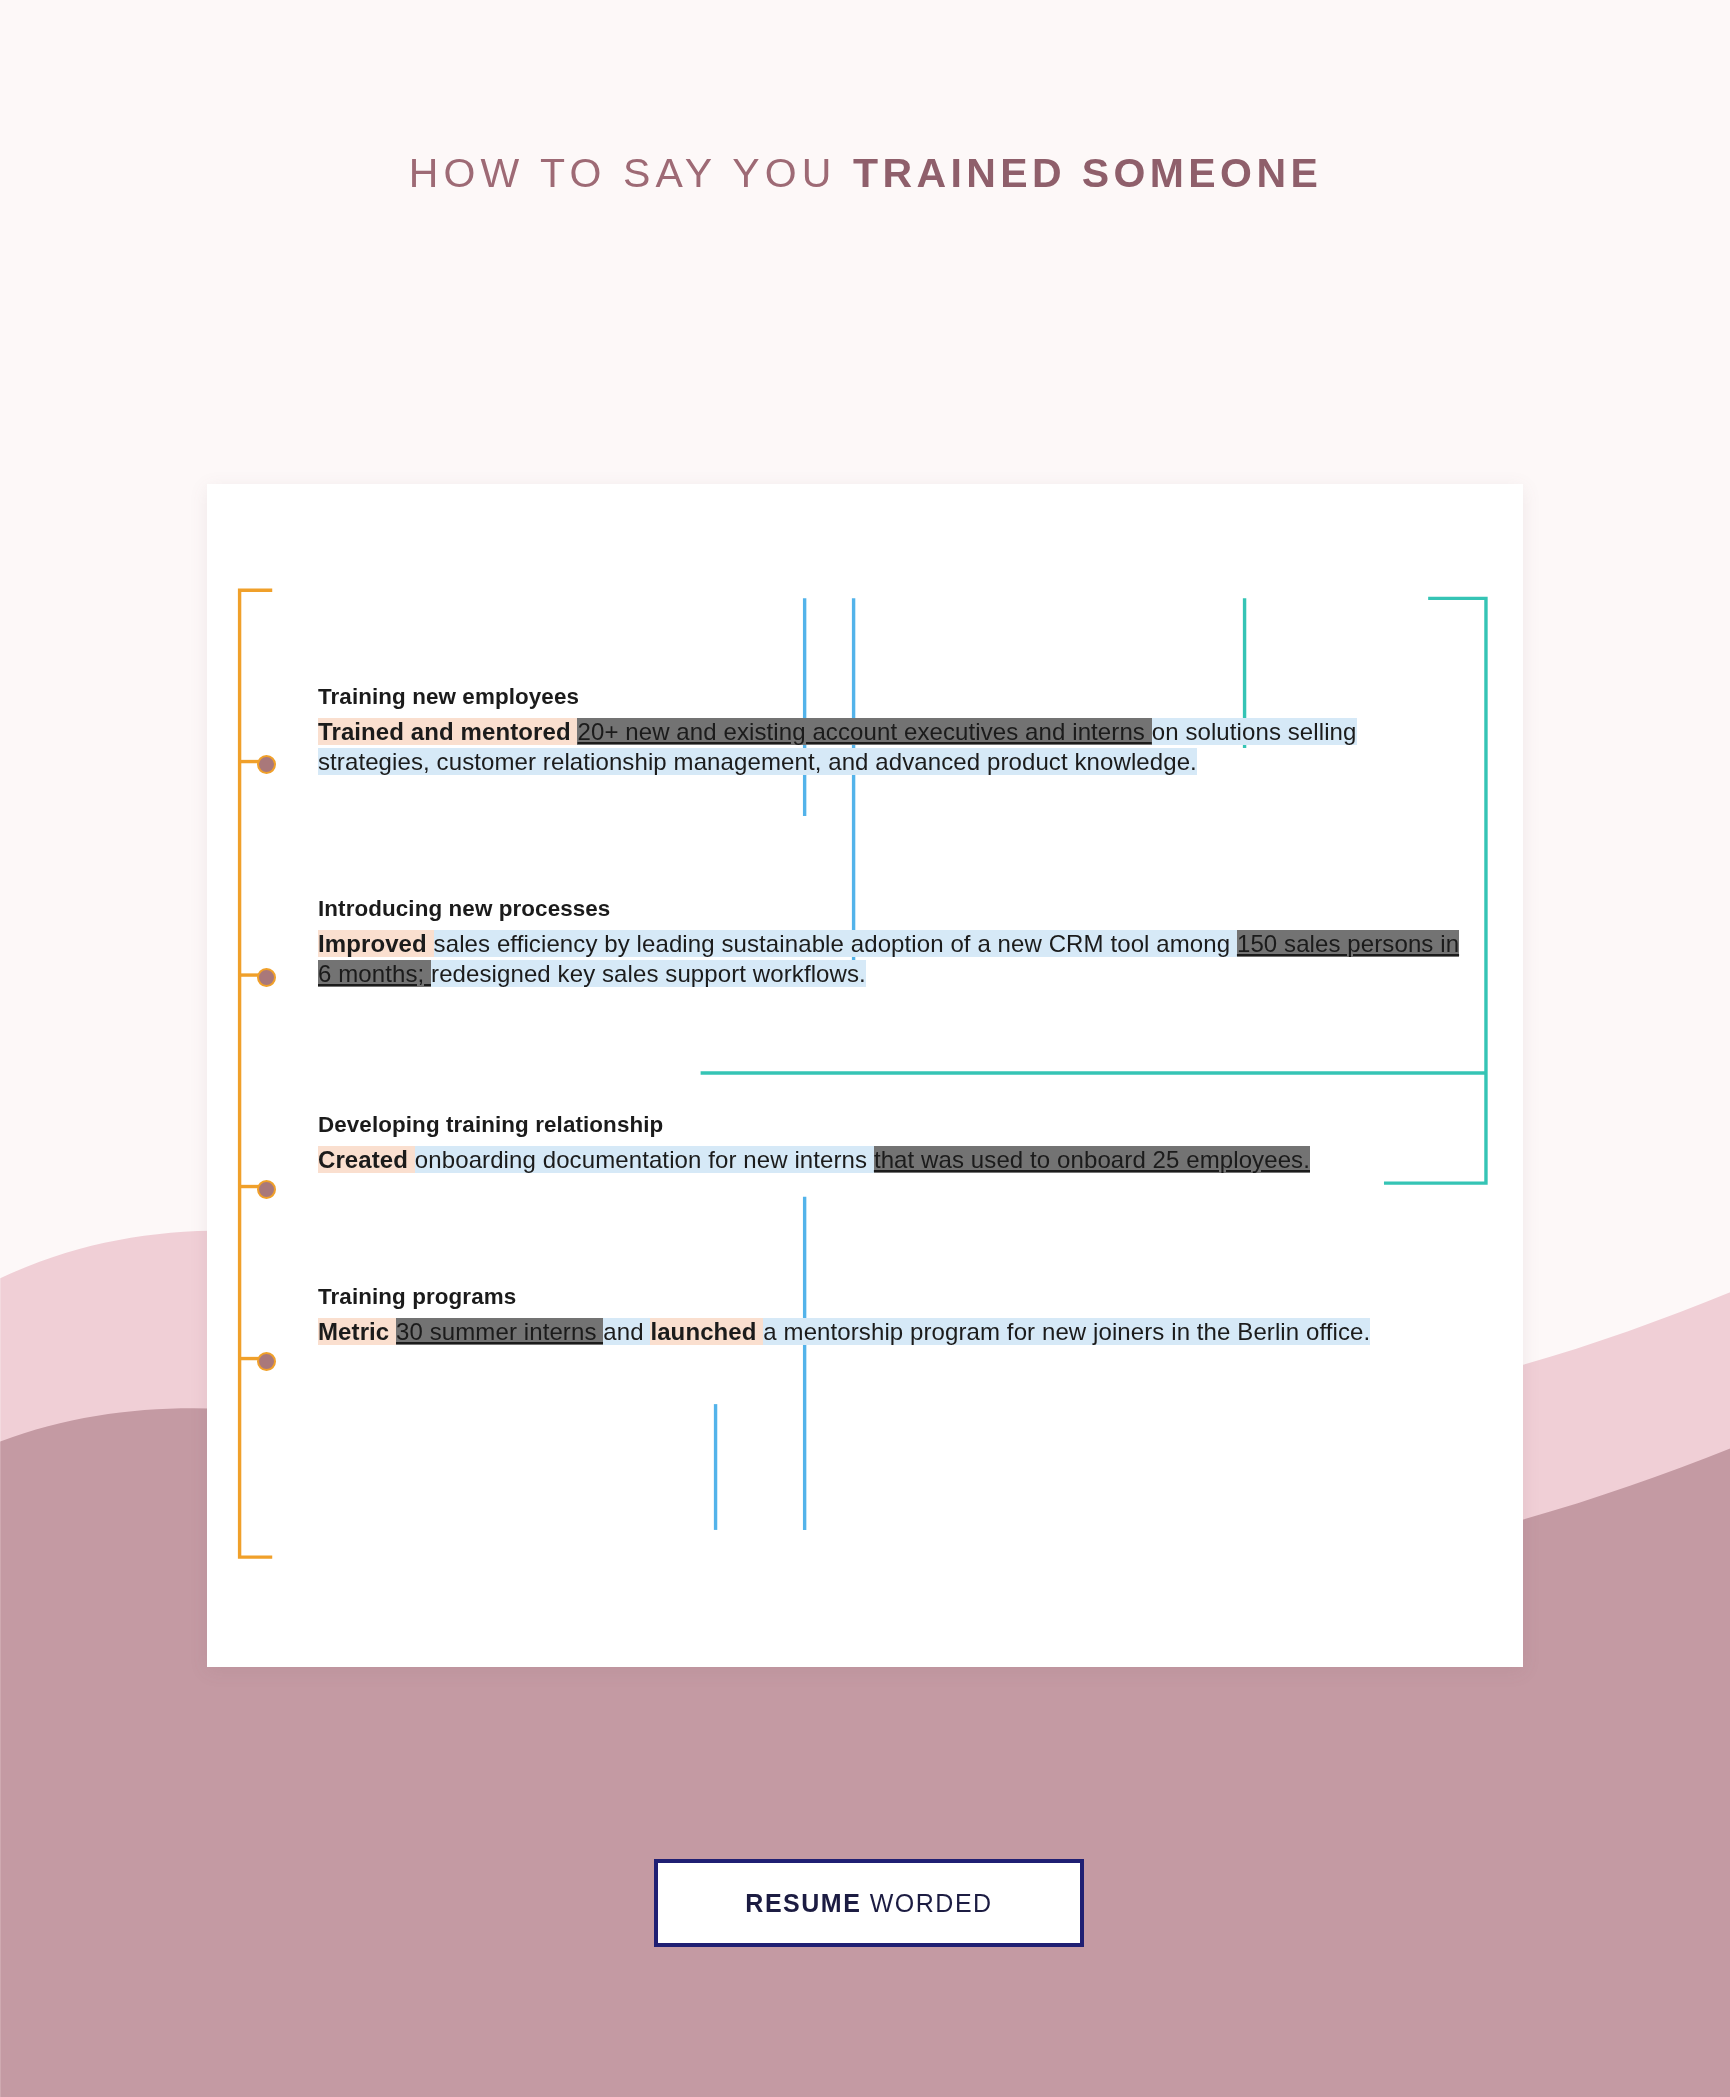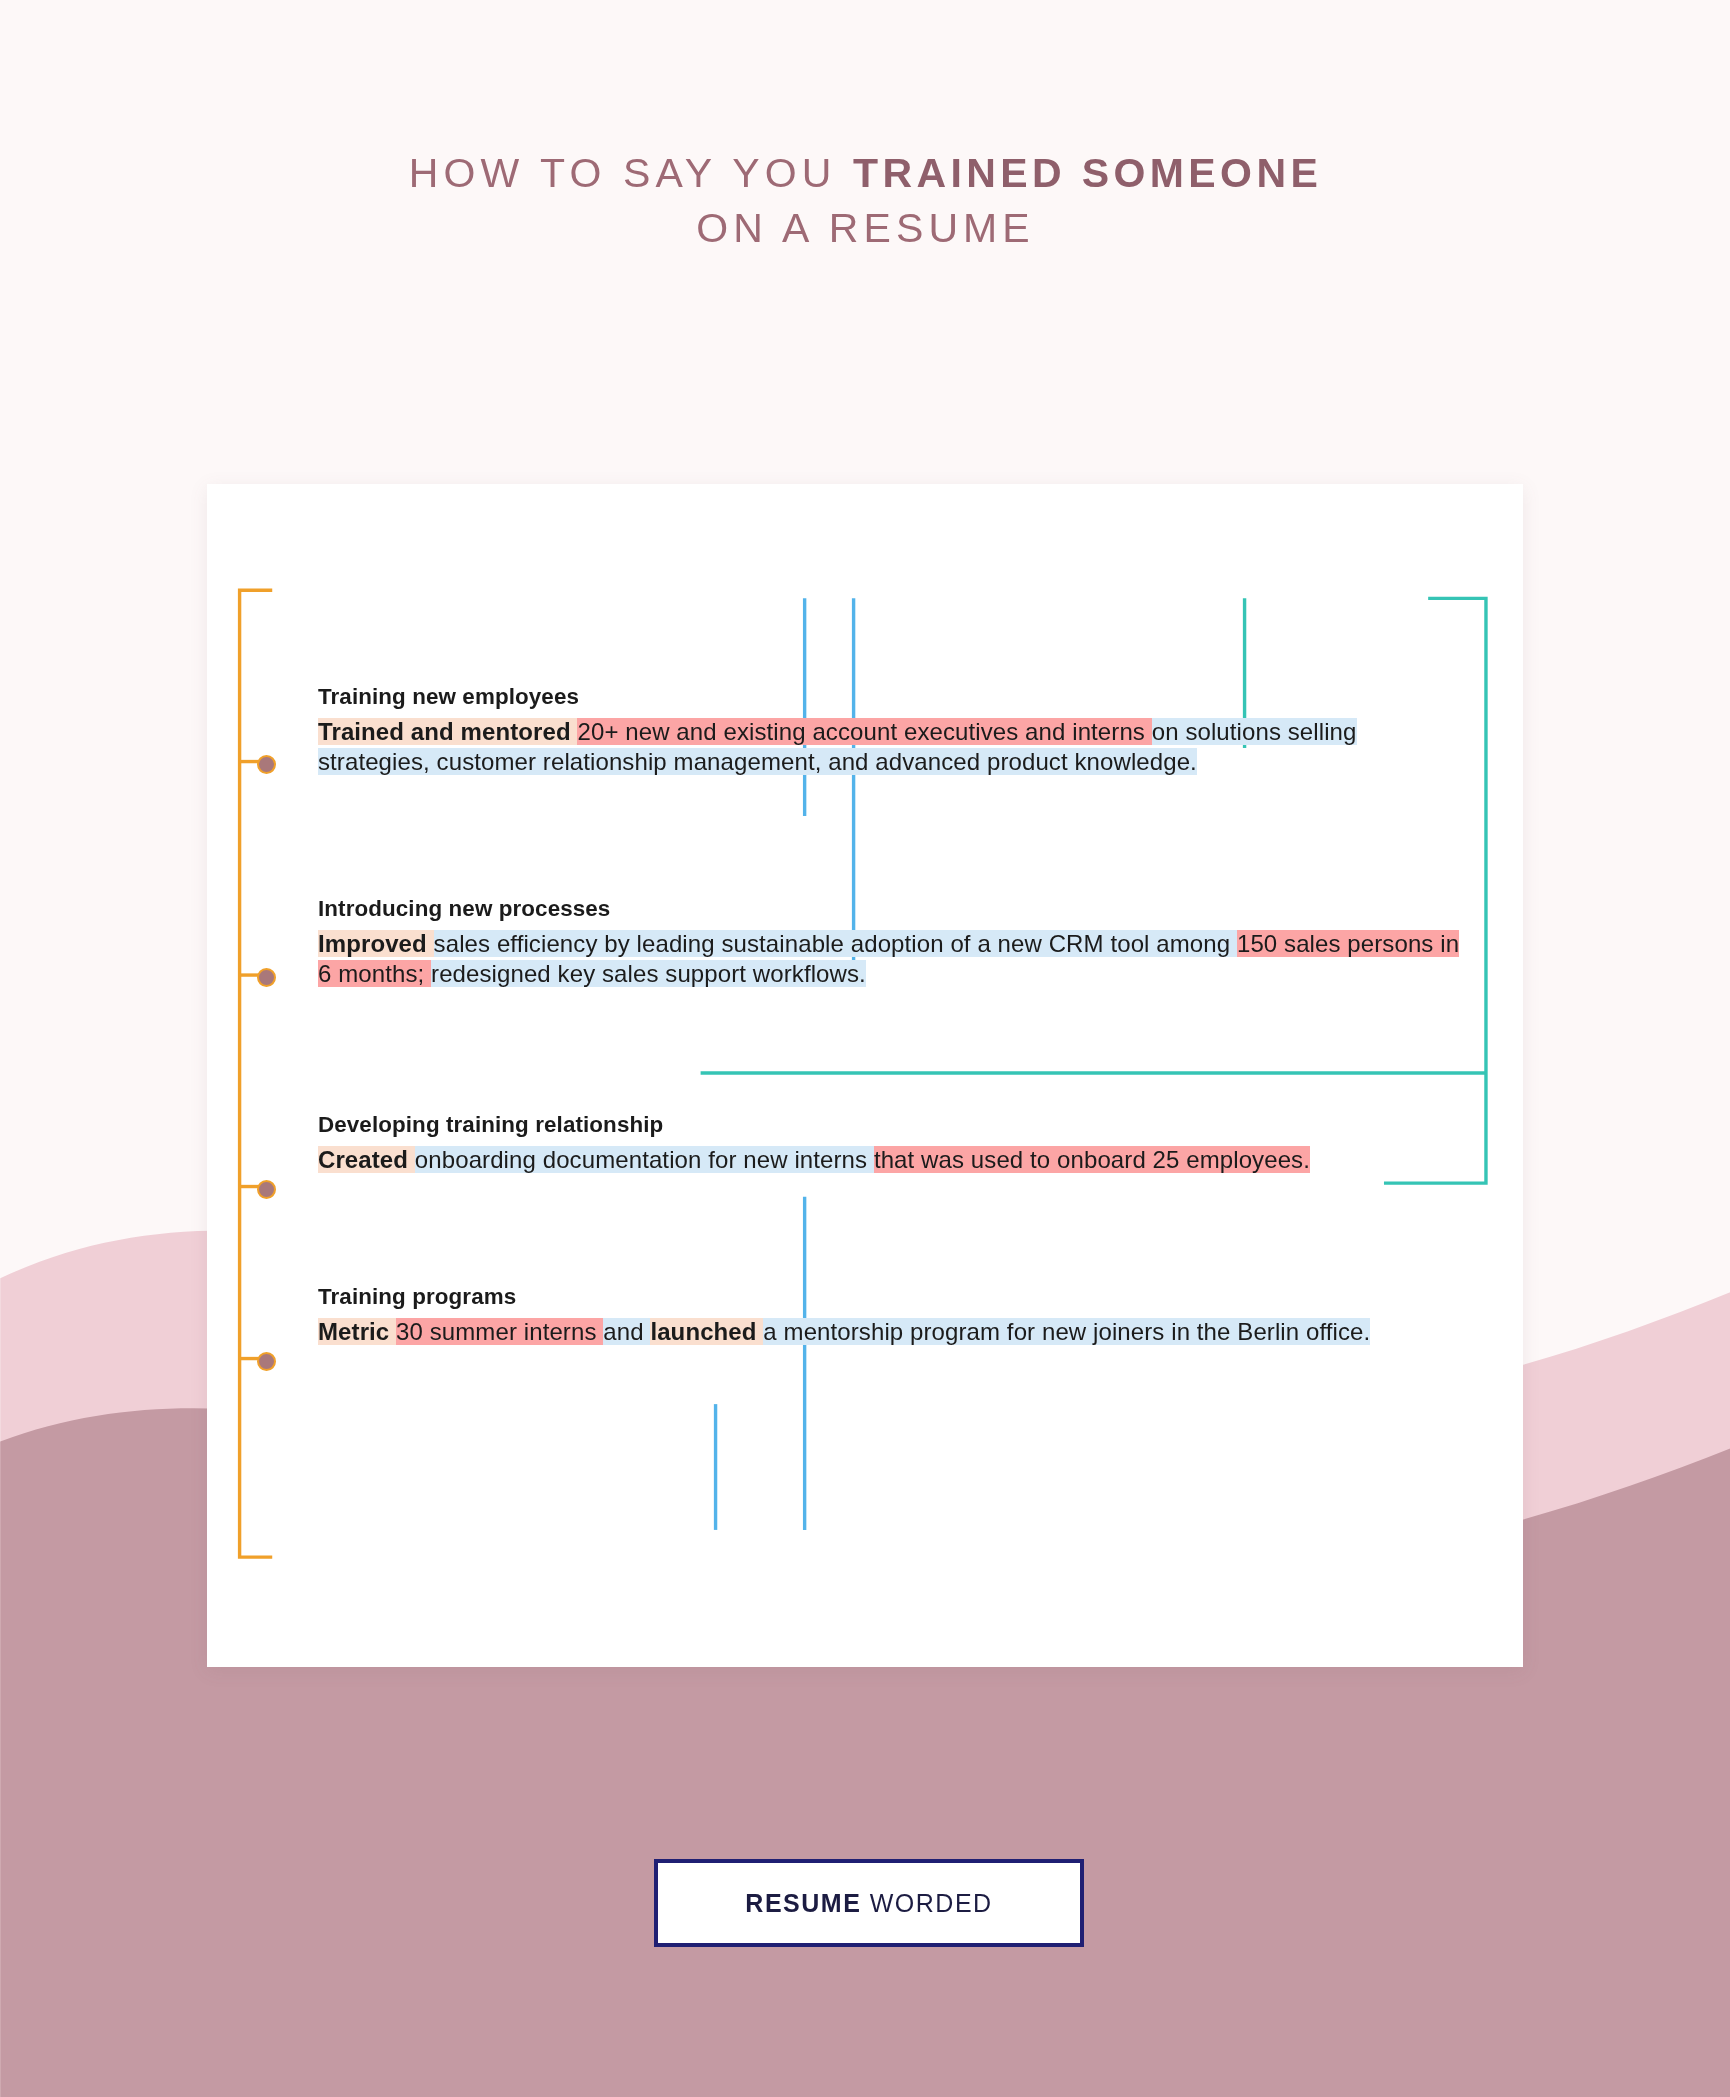--- a/index.html
+++ b/index.html
@@ -92,21 +92,21 @@
     letter-spacing: 0.1px;
   }
   .block .body {
     font-size: 24px;
     line-height: 1.26;
     color: #1b1b1b;
     letter-spacing: 0.1px;
   }
   .hl-verb   { background: #fadfcf; font-weight: bold; }
   .hl-task   { background: #d6e9f7; }
-  .hl-metric { background: #fca5a5; }
+  .hl-metric { background: #737373; text-decoration: underline; }
 
   .b1 { top: 684px; }
   .b2 { top: 896px; }
   .b3 { top: 1112px; }
   .b4 { top: 1284px; }
 
   
   .dot {
     position: absolute;
     width: 15px; height: 15px;
@@ -155,21 +155,20 @@
     <rect x="0" y="0" width="2545" height="3084" fill="#fdf8f8"></rect>
     <path d="M0 1880 C 420 1680, 900 1960, 1400 2050 C 1850 2132, 2200 2040, 2545 1900 L 2545 3084 L 0 3084 Z" fill="#f0cfd6"></path>
     <path d="M0 2120 C 430 1960, 880 2240, 1420 2300 C 1900 2352, 2240 2250, 2545 2130 L 2545 3084 L 0 3084 Z" fill="#c49aa3"></path>
   </svg>
 </div>
 
 <div class="heading">
   <div class="line">
     <span>HOW TO SAY YOU </span><b>TRAINED SOMEONE</b>
   </div>
-  <div class="line">ON A RESUME</div>
 </div>
 
 <div class="card"></div>
 
 <div class="connectors">
   <svg width="1731" height="2097" viewBox="0 0 2545 3084" xmlns="http://www.w3.org/2000/svg">
 
     <path d="M400 868 L352 868 L352 2290 L400 2290" fill="none" stroke="#f0a02a" stroke-width="5"></path>
 
     <path d="M352 1120 L392 1120" fill="none" stroke="#f0a02a" stroke-width="5"></path>

